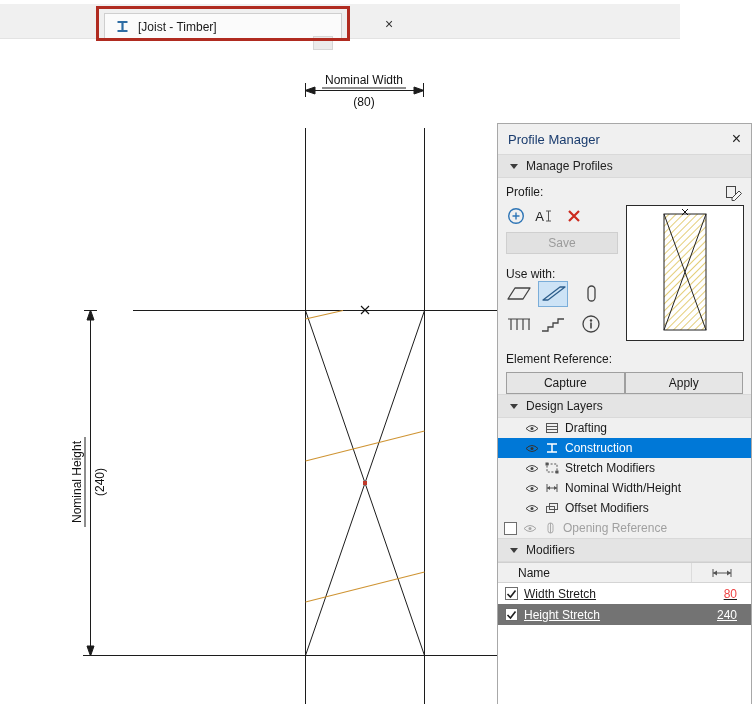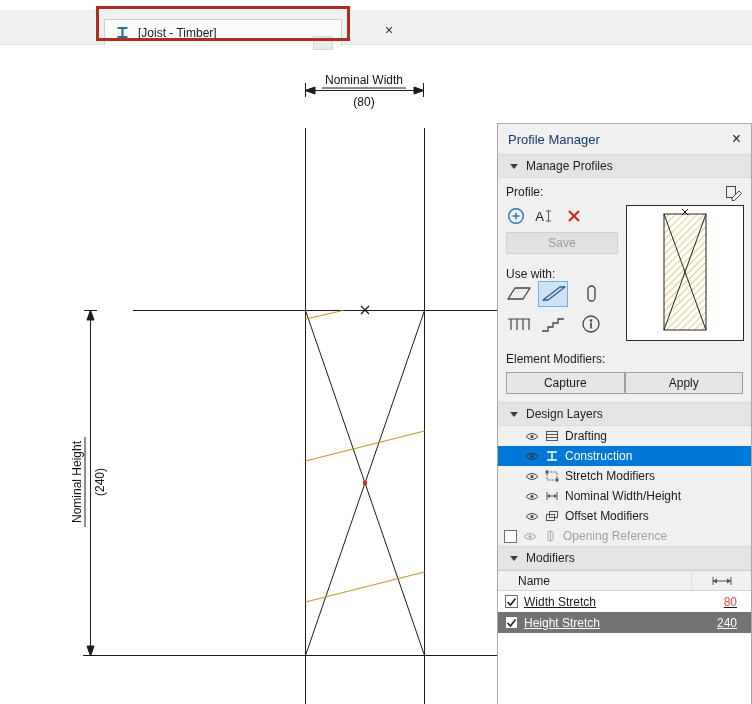--- a/index.html
+++ b/index.html
@@ -4,21 +4,21 @@
 <style>
   * { box-sizing: border-box; }
   html,body { margin:0; padding:0; }
   body { font-family:"Liberation Sans", sans-serif; background:#fff; }
   .screen { position:relative; width:752px; height:704px; overflow:hidden; background:#fff; }
 
   
   .drawing-svg { position:absolute; left:0; top:0; z-index:1; }
 
   
-  .tabstrip { position:absolute; left:0; top:10px; width:752px; height:35px; background:#f0f0f0;
+  .tabstrip { position:absolute; left:0; top:4px; width:680px; height:35px; background:#f0f0f0;
               border-bottom:1px solid #e3e3e3; z-index:3; }
   .tab { position:absolute; left:104px; top:9px; width:238px; height:26px; background:#fbfbfb;
          border:1px solid #cfcfcf; border-bottom:none; display:flex; align-items:center; gap:8px;
          padding:0 10px; font-size:12px; color:#1a1a1a; cursor:pointer; }
   .annotation { position:absolute; left:96px; top:6px; width:254px; height:35px;
                 border:3px solid #b02b20; z-index:6; pointer-events:none; }
   .tab-close { position:absolute; left:381px; top:12px; width:16px; height:17px; font-size:14px;
                color:#333; text-align:center; line-height:17px; cursor:pointer; }
   .grip { position:absolute; left:313px; top:36px; width:20px; height:14px; background:#ebebeb;
           border:1px solid #d6d6d6; z-index:4; }
@@ -48,21 +48,21 @@
   .savebtn { position:absolute; left:8px; top:28px; width:112px; height:22px; background:#e1e1e1;
              color:#9b9b9b; border:1px solid #cfcfcf; display:flex; align-items:center;
              justify-content:center; }
   .preview { position:absolute; right:7px; top:1px; width:118px; height:136px; background:#fff;
              border:1px solid #2a2a2a; }
   .usewith-label { position:absolute; left:8px; top:63px; }
   .uw-icon { position:absolute; width:30px; height:26px; display:flex; align-items:center;
              justify-content:center; cursor:pointer; }
   .uw-icon.sel { background:#cde3f6; border:1px solid #7aadd9; }
   .elsel-label { margin:8px 8px 4px; flex:0 0 auto; }
-  .btnrow { display:flex; gap:0; margin:2px 8px 8px; flex:0 0 auto; }
+  .btnrow { display:flex; gap:0; margin:2px 8px 0; flex:0 0 auto; }
   .btn { flex:1; height:22px; background:#e6e6e6; border:1px solid #9f9f9f; display:flex;
          align-items:center; justify-content:center; cursor:pointer; }
   .layers { flex:0 0 auto; }
   .layer { height:20px; display:flex; align-items:center; gap:6px; padding-left:27px; cursor:pointer; }
   .layer.sel { background:#0078d7; color:#fff; }
   .layer.disabled { color:#a0a0a0; padding-left:6px; }
   .eye, .licon { display:flex; align-items:center; }
   .modtable { background:#fff; flex:1 1 auto; border-top:1px solid #cfcfcf; display:flex;
               flex-direction:column; overflow:hidden; }
   .modhead { height:20px; flex:0 0 auto; display:flex; align-items:center; background:#f0f0f0;
@@ -227,21 +227,21 @@
       </div>
       <div class="uw-icon" style="left:78px;top:107px;">
         <svg width="24" height="24">
           <circle cx="12" cy="12" r="8" stroke="#444" fill="none" stroke-width="1.3"></circle>
           <circle cx="12" cy="8.5" r="1.2" fill="#444"></circle>
           <rect x="11.2" y="10.5" width="1.6" height="6" fill="#444"></rect>
         </svg>
       </div>
     </div>
 
-    <div class="elsel-label">Element Modifiers:</div>
+    <div class="elsel-label">Element Reference:</div>
     <div class="btnrow">
       <div class="btn">Capture</div>
       <div class="btn">Apply</div>
     </div>
 
     <div class="sect">
       <span class="tri"></span>
       <span>Design Layers</span>
     </div>
 

